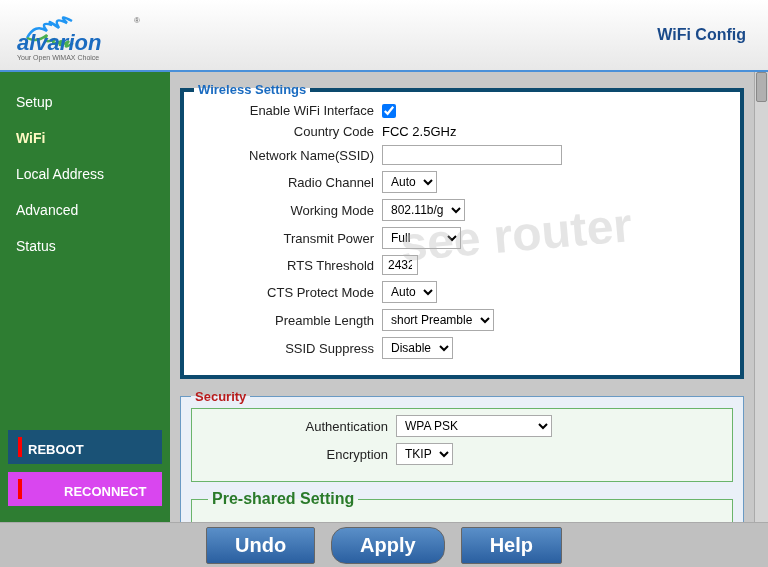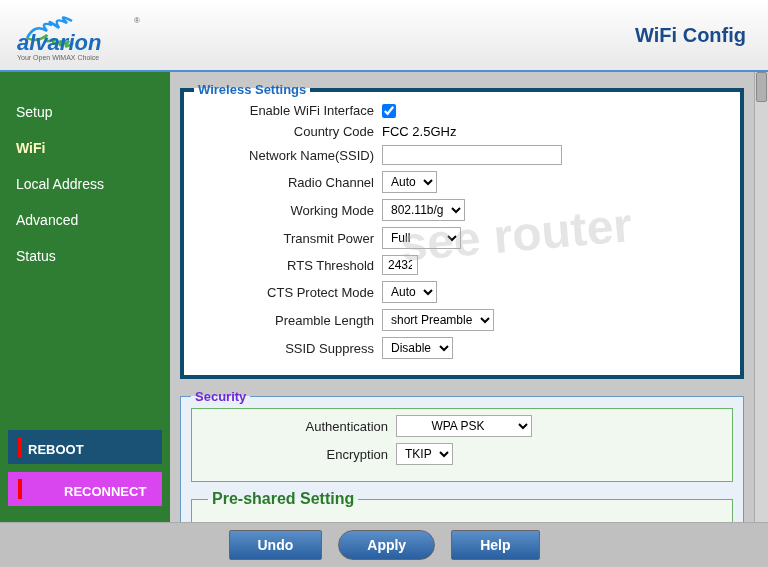--- a/index.html
+++ b/index.html
@@ -1,27 +1,27 @@
 <!DOCTYPE html>
 <html><head>
   <meta charset="utf-8">
   <style>
     * { box-sizing: border-box; margin: 0; padding: 0; }
     body { font-family: Arial, sans-serif; font-size: 13px; background: #d0d0d0; width: 768px; height: 567px; overflow: hidden; }
 
     
     .header { background: linear-gradient(to bottom, #ffffff, #e8e8e8); border-bottom: 2px solid #4a90d9; display: flex; align-items: center; justify-content: space-between; padding: 6px 12px; height: 72px; }
     .logo-area { display: flex; align-items: center; }
-    .header-title { font-size: 20px; font-weight: bold; color: #1a4a8a; margin-right: 10px; }
+    .header-title { font-size: 16px; font-weight: bold; color: #1a4a8a; margin-right: 10px; }
 
     
     .main-layout { display: flex; height: calc(567px - 72px - 45px); }
 
     
-    .sidebar { width: 170px; background: #2e7d32; display: flex; flex-direction: column; padding-top: 22px; }
+    .sidebar { width: 170px; background: #2e7d32; display: flex; flex-direction: column; padding-top: 12px; }
     .sidebar-item { padding: 10px 16px; color: white; cursor: pointer; font-size: 14px; }
     .sidebar-item.active { color: #fef9c3; font-weight: bold; }
     .sidebar-spacer { flex: 1; }
     .sidebar-btn { margin: 4px 8px; padding: 7px 10px; color: white; font-weight: bold; font-size: 13px; cursor: pointer; display: flex; align-items: flex-end; border: none; }
     .sidebar-btn .btn-bar { width: 4px; background: red; height: 20px; margin-right: 6px; display: inline-block; }
     .sidebar-btn.reboot { background: #1a5276; }
     .sidebar-btn.reconnect { background: #d946ef; gap: 36px; }
 
     
     .content-area { flex: 1; background: #c8c8c8; padding: 10px; overflow-y: auto; }
@@ -33,21 +33,21 @@
     .form-value input[type="text"] { border: 1px solid #aaa; padding: 2px 5px; font-size: 12px; width: 140px; background: white; }
     .form-value select { border: 1px solid #aaa; padding: 2px 4px; font-size: 12px; background: white; }
     .form-value input[type="checkbox"] { width: 14px; height: 14px; }
     .form-hint { color: #444; font-size: 12px; }
 
     
     .watermark { position: absolute; top: 135px; left: 230px; font-size: 48px; color: rgba(180,180,180,0.35); font-weight: bold; pointer-events: none; z-index: 10; transform: rotate(-5deg); white-space: nowrap; }
 
     
     .footer { height: 45px; background: #c0c0c0; border-top: 1px solid #aaa; display: flex; align-items: center; justify-content: center; gap: 16px; }
-    .footer-btn { padding: 6px 28px; font-size: 14px; font-weight: bold; cursor: pointer; border: 1px solid #666; border-radius: 2px; color: white; }
+    .footer-btn { padding: 6px 28px; font-size: 20px; font-weight: bold; cursor: pointer; border: 1px solid #666; border-radius: 2px; color: white; }
     .footer-btn.undo { background: linear-gradient(to bottom, #5a8fc8, #2a5fa0); }
     .footer-btn.apply { background: linear-gradient(to bottom, #5a8fc8, #2a5fa0); border-radius: 15px; }
     .footer-btn.help { background: linear-gradient(to bottom, #5a8fc8, #2a5fa0); }
   </style>
 </head>
 <body>
 
 <div class="header">
   <div class="logo-area">
     <svg width="130" height="55" viewBox="0 0 130 55">
@@ -178,28 +178,28 @@
         <div class="form-value">
           <select>
             <option>Disable</option>
             <option>Enable</option>
           </select>
         </div>
       </div>
     </fieldset>
 
     <fieldset style="border:1px solid #6a9ac4; background:#eaf0f8; padding: 4px 10px 10px 10px;">
-      <legend style="color:#6d28d9; font-size:13px; font-weight:bold; padding:0 4px;">Security</legend>
+      <legend style="color:#b91c1c; font-size:13px; font-weight:bold; padding:0 4px;">Security</legend>
 
       <fieldset style="border:1px solid #6ab46a; background:#f0f8f0; margin-bottom:8px; padding: 6px 16px 10px 16px;">
 
         <div class="form-row">
           <span class="form-label">Authentication</span>
           <div class="form-value">
-            <select style="width:136px;text-align:center;">
+            <select style="width:156px;">
               <option>WPA PSK</option>
               <option>WPA2 PSK</option>
               <option>None</option>
               <option>WEP</option>
             </select>
           </div>
         </div>
 
         <div class="form-row">
           <span class="form-label">Encryption</span>

